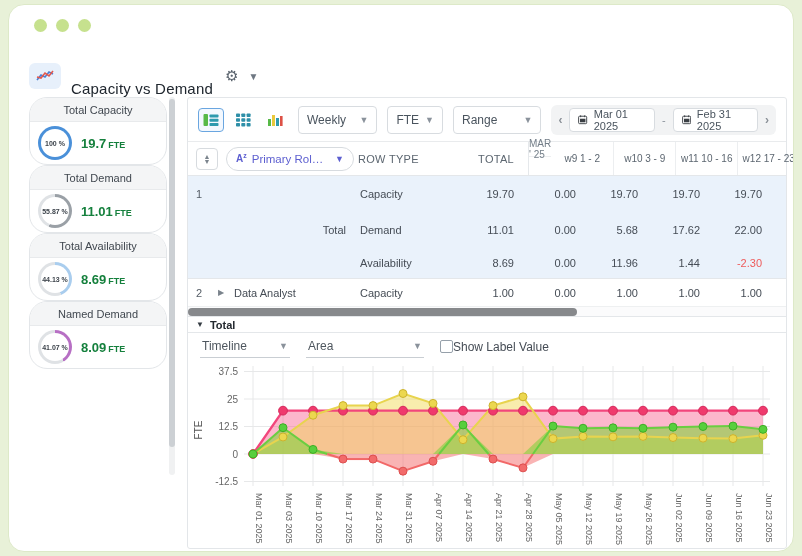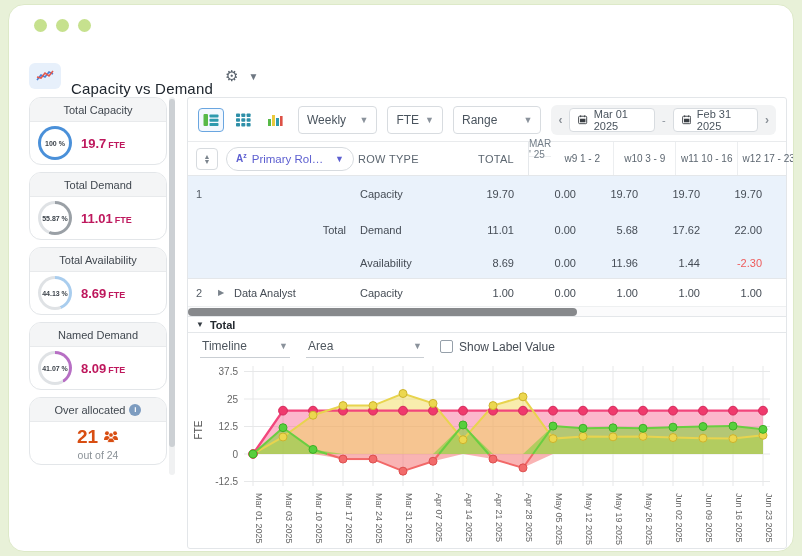--- a/index.html
+++ b/index.html
@@ -15,28 +15,28 @@
   
   .title-row { position:absolute; left:20px; top:50px; display:flex; align-items:center; gap:10px; }
   .title-badge { width:32px; height:26px; background:#e7f0fb; border-radius:6px;
                  display:flex; align-items:center; justify-content:center; }
   .page-title { font-size:15px; font-weight:normal; color:#20272f; letter-spacing:.2px;margin-top:25px; }
   .gear { font-size:15px; color:#5a636d; margin-left:2px; }
   .caret-sm { font-size:10px; color:#6e7782; }
 
   
   .sidebar { position:absolute; left:20px; top:92px; width:138px; }
-  .card { background:#fff; border:1px solid #e3e6e9; border-radius:12px; margin-bottom:7px; overflow:hidden; }
+  .card { background:#fff; border:1px solid #e3e6e9; border-radius:18px; overflow:hidden; }
   .card-head { background:#f4f5f6; border-bottom:1px solid #e8eaec; height:24px; display:flex;
                align-items:center; justify-content:center; font-size:11px; color:#40474f; gap:4px; }
   .card-body { height:42px; display:flex; align-items:center; padding:0 8px; gap:9px; }
   .donut { width:34px; height:34px; border-radius:50%; position:relative; flex:0 0 auto; }
   .donut-inner { position:absolute; inset:3px; background:#fff; border-radius:50%;
                  display:flex; align-items:center; justify-content:center; font-size:7px; color:#3c434b; font-weight:bold; }
-  .fte { color:#be185d; font-weight:bold; font-size:13px; }
+  .fte { color:#15803d; font-weight:bold; font-size:13px; }
   .fte .unit { font-size:9px; margin-left:2px; }
   .oa-body { height:42px; display:flex; flex-direction:column; align-items:center; justify-content:center; }
   .oa-line { display:flex; align-items:center; gap:5px; }
   .oa-count { color:#d84e12; font-size:19px; font-weight:bold; }
   .oa-sub { color:#8b9298; font-size:10.5px; margin-top:1px; }
   .info-ic { width:12px; height:12px; border-radius:50%; background:#7d9cc0; color:#fff; font-size:8px;
              display:flex; align-items:center; justify-content:center; font-weight:bold; }
   .side-scroll { position:absolute; left:160px; top:92px; width:6px; height:378px; background:#f0f1f2; border-radius:3px; }
   .side-thumb { position:absolute; left:0; top:2px; width:6px; height:92%; background:#ccd0d4; border-radius:3px; }
 
@@ -98,21 +98,21 @@
   .hthumb { position:absolute; left:0; top:1px; height:8px; width:65%; background:#87898c; border-radius:4px; }
 
   .total-bar { height:17px; border-top:1px solid #e4e7ea; border-bottom:1px solid #e4e7ea;
                display:flex; align-items:center; gap:6px; padding-left:8px; }
   .tb-caret { font-size:8px; color:#343b42; }
   .tb-label { font-size:11px; font-weight:bold; color:#23292f; }
 
   .chart-controls { height:27px; display:flex; align-items:center; gap:16px; padding-left:12px; }
   .u-select { display:flex; align-items:center; justify-content:space-between; border-bottom:1px solid #c9ced3;
               font-size:12px; color:#4e565e; height:22px; padding:0 2px; }
-  .cbx-wrap { display:flex; gap:6px; font-size:12px; color:#454c55; }
+  .cbx-wrap { display:flex; gap:0; font-size:12px; color:#454c55; }
   .cbx { width:13px; height:13px; border:1.5px solid #96a0aa; border-radius:2px; background:#fff; }
 
   .chart-wrap { height:190px; }
   svg text { font-family:"Liberation Sans", sans-serif; }
 </style>
 </head>
 <body>
 
 <div class="frame">
 
@@ -166,40 +166,20 @@
         <div class="card">
           <div class="card-head">Named Demand</div>
           <div class="card-body">
             <span class="donut" style="background:conic-gradient(#b76fc4 0 41.07%, #dfe2e5 41.07% 100%)">
               <span class="donut-inner">41.07 %</span>
             </span>
             <span class="fte">8.09<span class="unit">FTE</span></span>
           </div>
         </div>
       </div>
-    <div class="card">
-      <div class="card-head">
-        <span>Over allocated</span>
-        <span class="info-ic">i</span>
-      </div>
-      <div class="oa-body">
-        <div class="oa-line">
-          <span class="oa-count">21</span>
-          <svg width="16" height="13" viewBox="0 0 16 13">
-            <circle cx="4" cy="3.2" r="2" fill="#d84e12"></circle>
-            <circle cx="12" cy="3.2" r="2" fill="#d84e12"></circle>
-            <path d="M1 10 q0 -4 3 -4 q3 0 3 4 z" fill="#d84e12"></path>
-            <path d="M9 10 q0 -4 3 -4 q3 0 3 4 z" fill="#d84e12"></path>
-            <circle cx="8" cy="5" r="2.3" fill="#d84e12" stroke="#fff" stroke-width="0.8"></circle>
-            <path d="M4.6 12.5 q0 -4.5 3.4 -4.5 q3.4 0 3.4 4.5 z" fill="#d84e12" stroke="#fff" stroke-width="0.8"></path>
-          </svg>
-        </div>
-        <div class="oa-sub">out of 24</div>
-      </div>
-    </div>
   </aside>
   <div class="side-scroll">
       <div class="side-thumb"></div>
     </div>
 
   <main class="panel">
 
     <div class="toolbar">
       <div class="view-ics">
         <span class="view-btn active">

